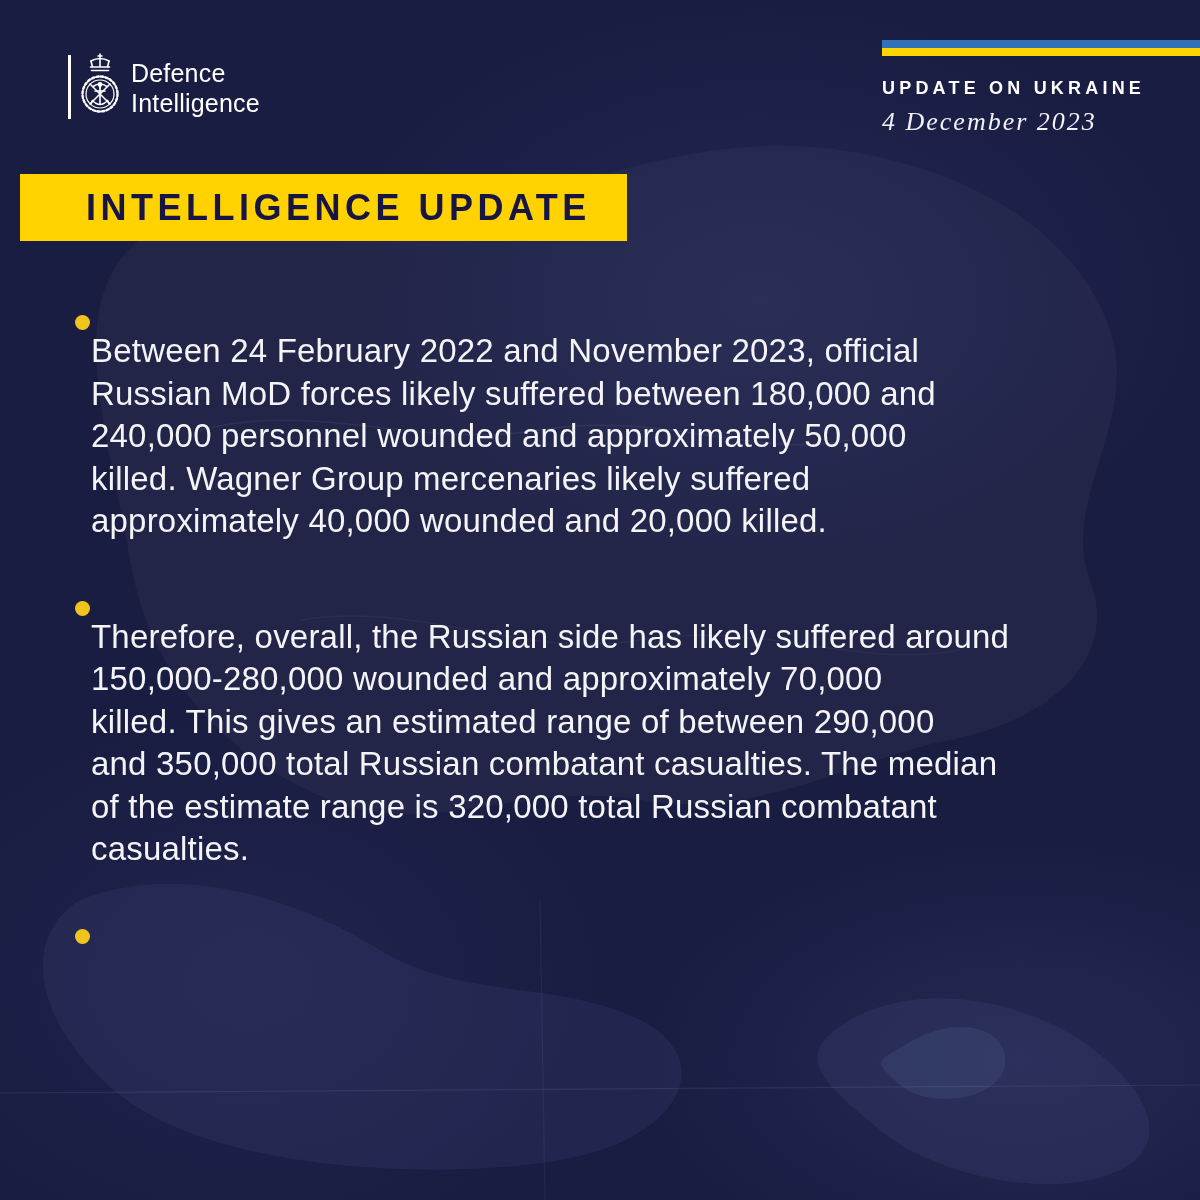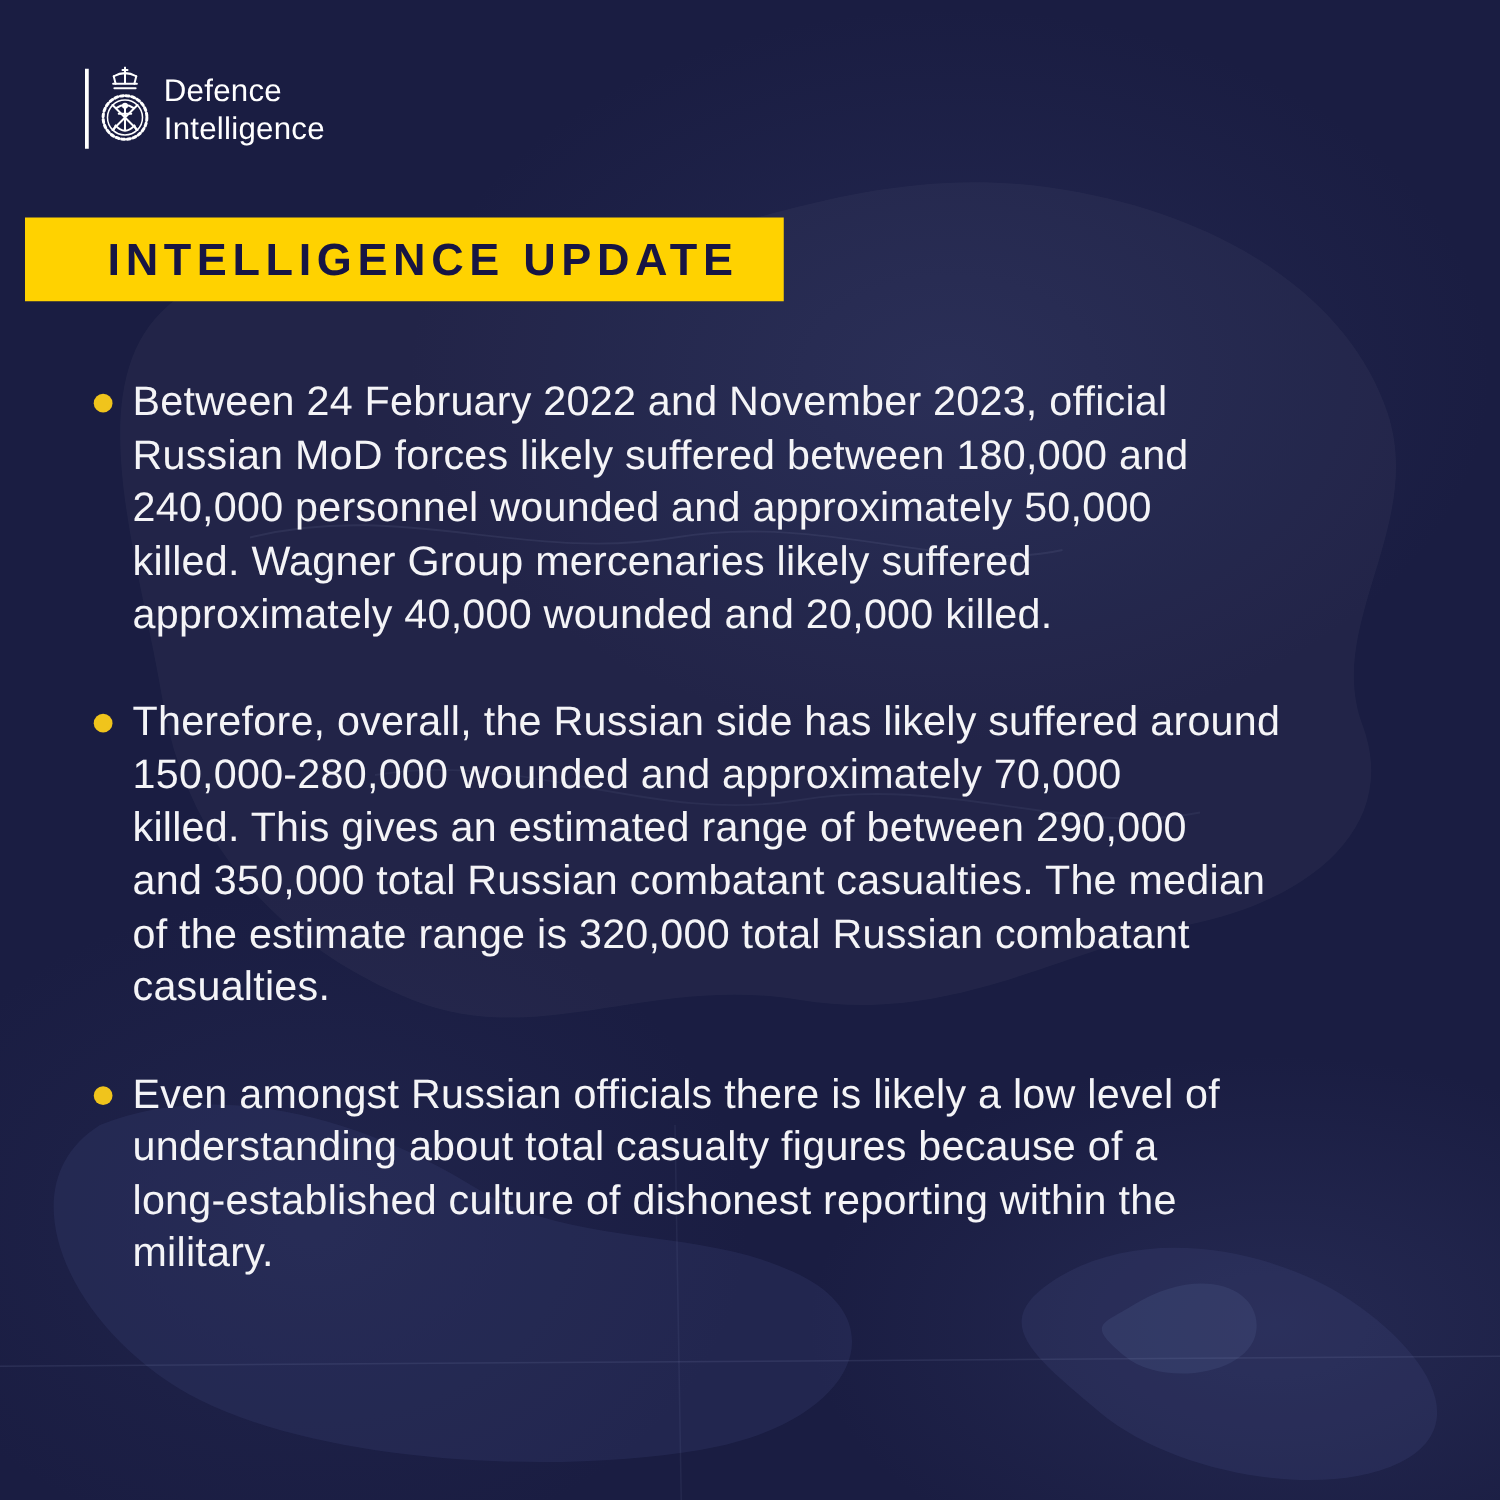--- a/index.html
+++ b/index.html
@@ -50,21 +50,21 @@
     position:absolute;top:174px;left:0;width:607px;height:67px;
     background:var(--accent-yellow,#ffd200);
     display:flex;align-items:center;margin-left:20px;
   }
   .banner-title{
     padding-left:66px;color:var(--banner-text,#171543);
     font-size:36px;font-weight:700;letter-spacing:4.5px;white-space:nowrap;
   }
   
   .bullets{position:absolute;top:300px;left:75px;width:1060px;}
-  .bullet-item{display:flex;margin-bottom:43px;}
+  .bullet-item{display:flex;margin-bottom:43px;flex-direction:column;}
   .bullet-dot{
     flex:0 0 15px;width:15px;height:15px;border-radius:50%;
     background:var(--bullet-gold,#f0c41c);margin-top:15px;
   }
   .bullet-text{
     margin-left:16px;color:var(--body-text,#f4f4f7);
     font-size:33px;line-height:42.5px;letter-spacing:0.2px;
     white-space:pre-line;
   }
 </style>
@@ -112,20 +112,28 @@
           <path d="M12.5 47.5 Q20 55.5 27.5 47.5"></path>
           <path d="M12.5 47.5 l-1.5 3.2 M27.5 47.5 l1.5 3.2"></path>
         </g>
       </svg>
       <div class="wordmark">
         <div>Defence</div>
         <div>Intelligence</div>
       </div>
     </div>
 
+    <div class="right-head">
+      <div class="flag">
+        <div class="b"></div>
+        <div class="y"></div>
+      </div>
+      <div class="update-label">UPDATE ON UKRAINE</div>
+      <div class="update-date">4 December 2023</div>
+    </div>
 
   </div>
 
   <div class="banner">
     <div class="banner-title">INTELLIGENCE UPDATE</div>
   </div>
 
   <div class="bullets">
 
     <div class="bullet-item">
@@ -142,21 +150,17 @@
       <div class="bullet-text">Therefore, overall, the Russian side has likely suffered around
 150,000-280,000 wounded and approximately 70,000
 killed. This gives an estimated range of between 290,000
 and 350,000 total Russian combatant casualties. The median
 of the estimate range is 320,000 total Russian combatant
 casualties.</div>
     </div>
 
     <div class="bullet-item">
       <div class="bullet-dot"></div>
-      <div class="bullet-text">Even amongst Russian officials there is likely a low level of
-understanding about total casualty figures because of a
-long-established culture of dishonest reporting within the
-military.</div>
     </div>
 
   </div>
 
 </div>
 
 </body></html>

